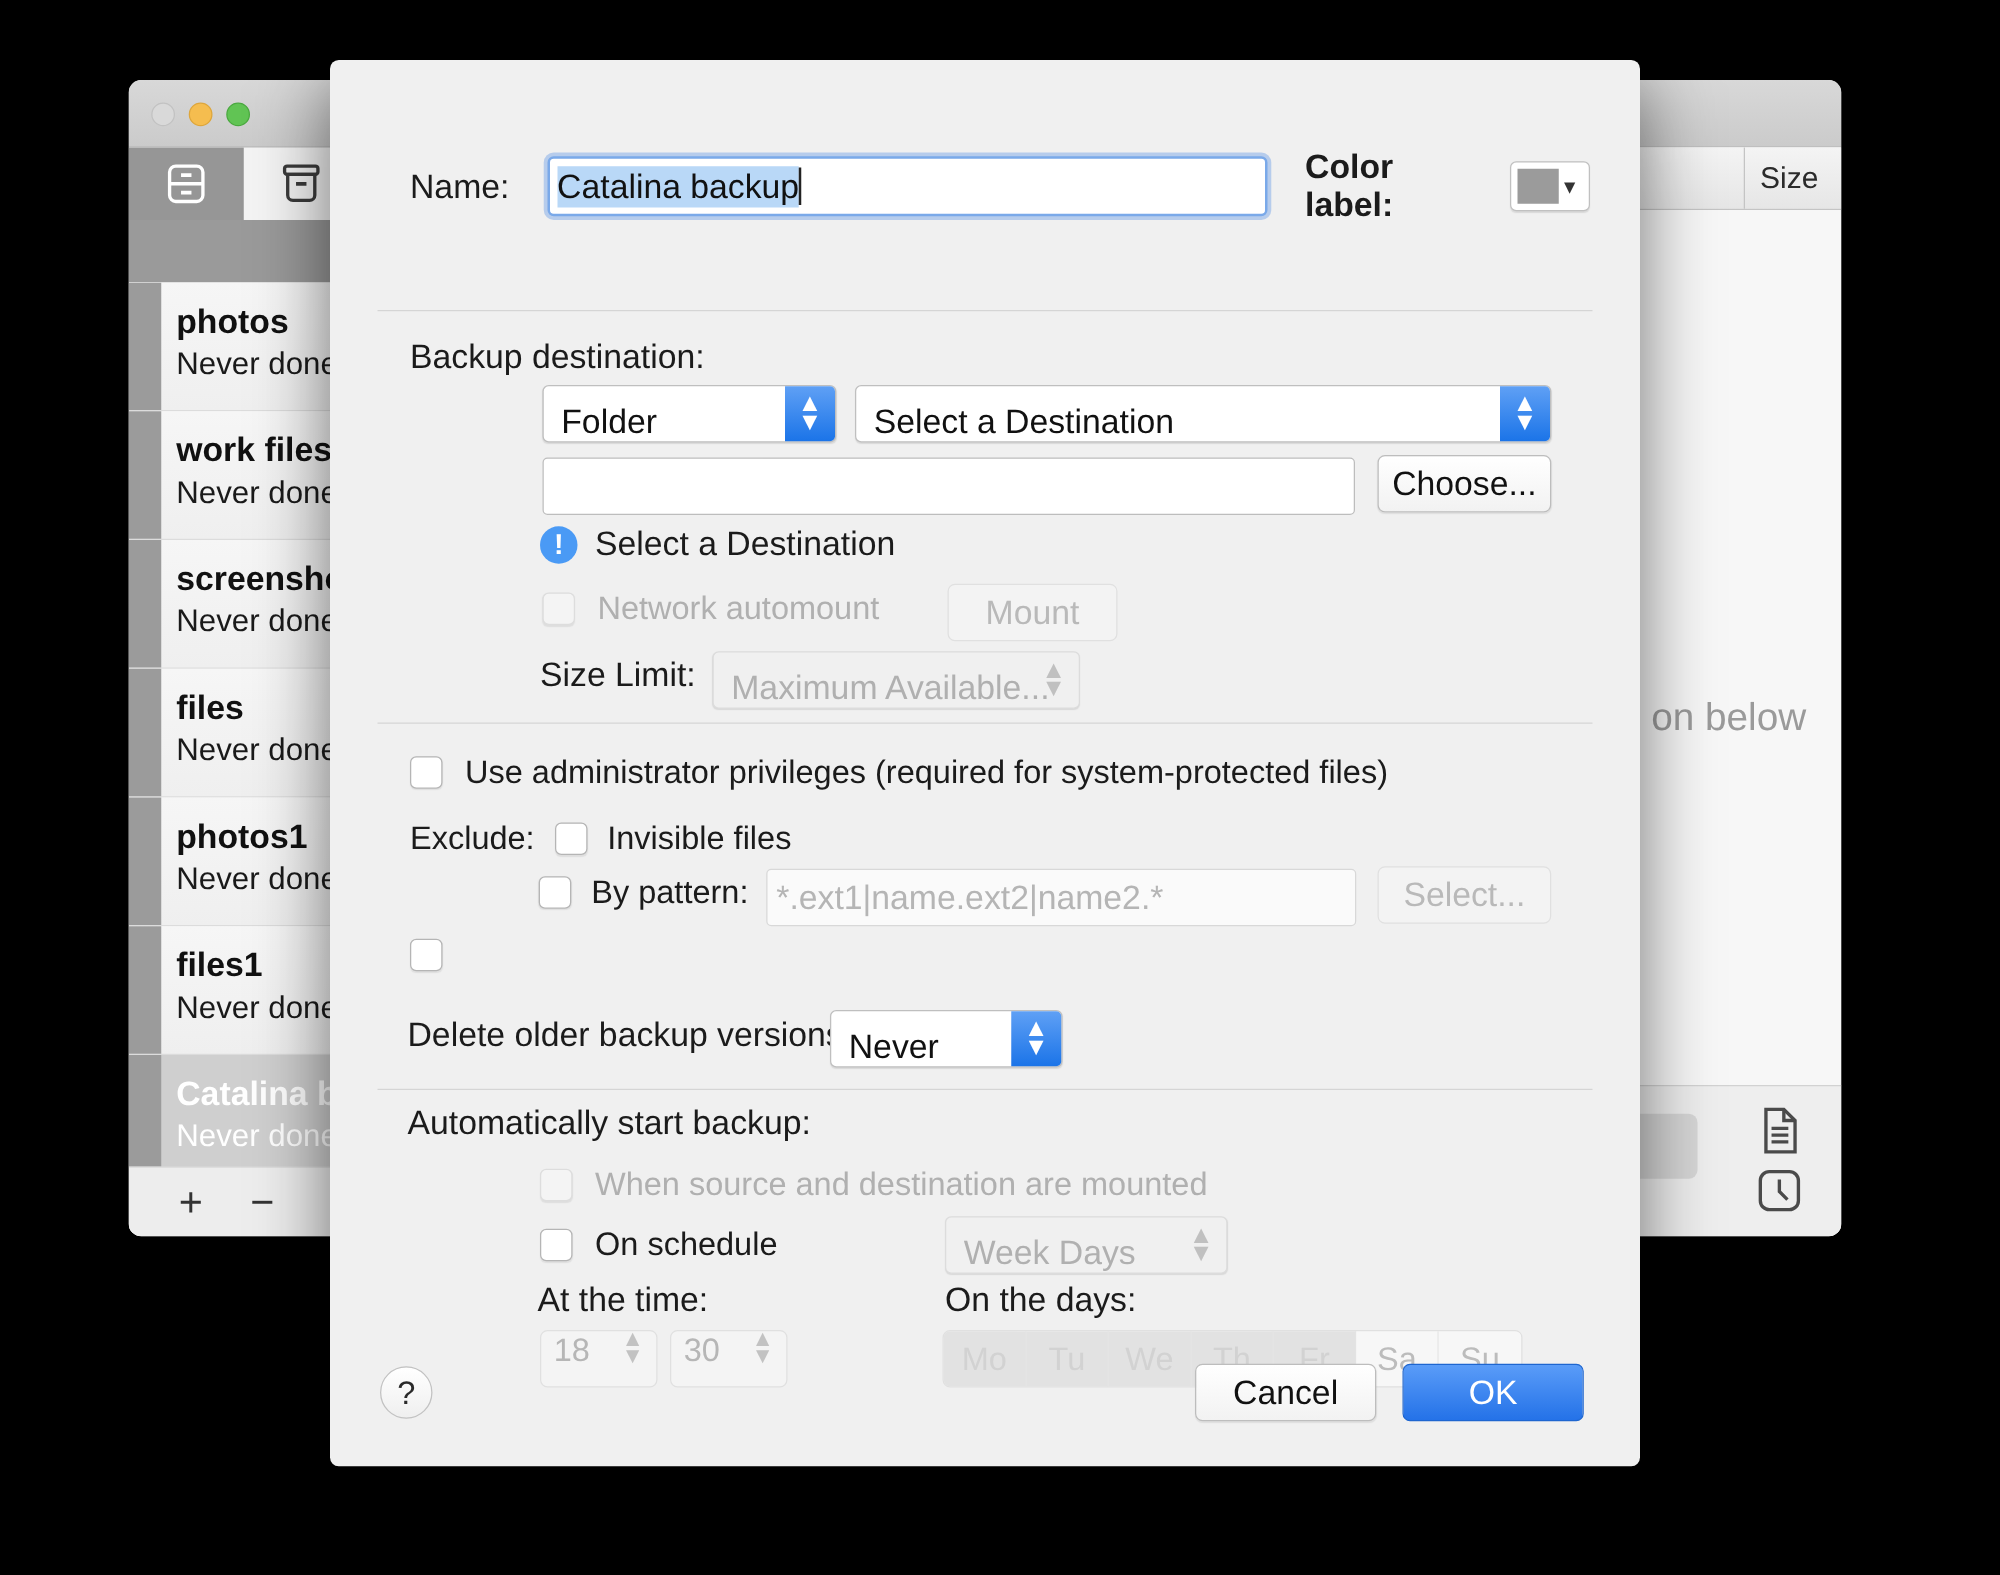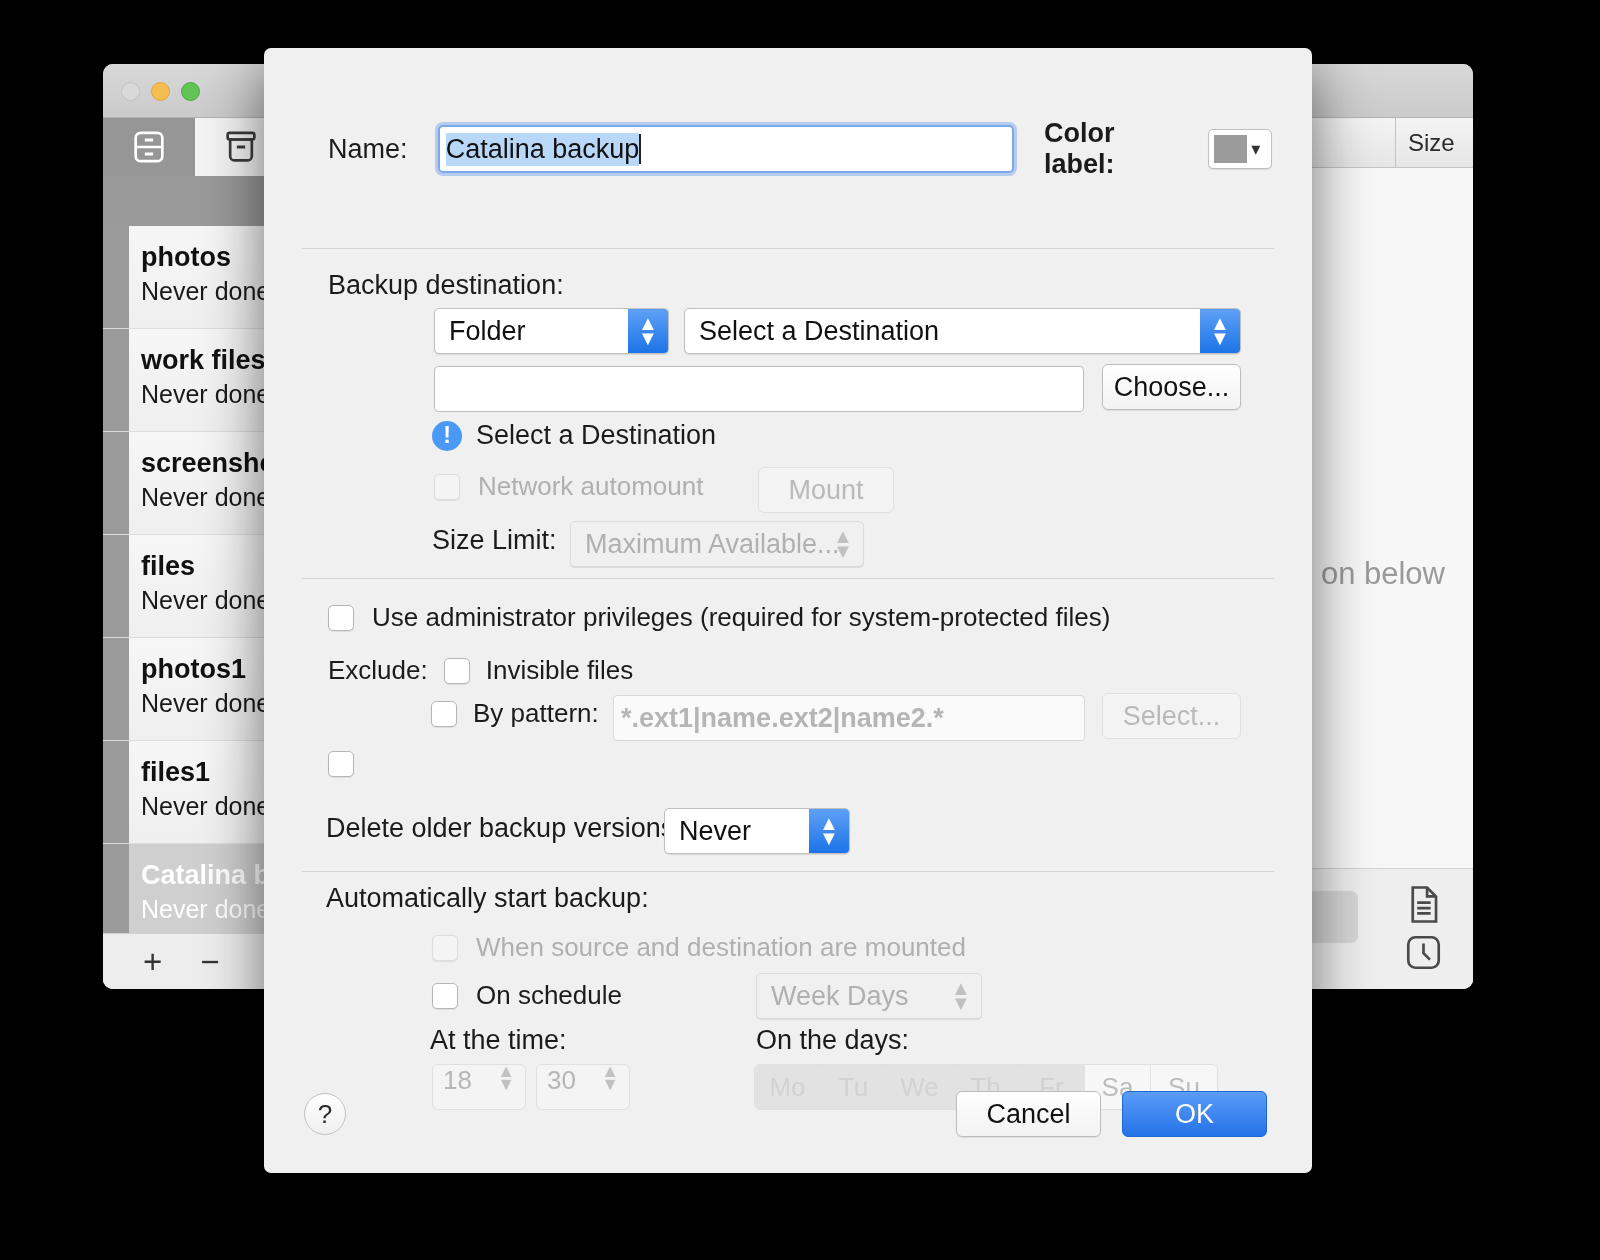--- a/index.html
+++ b/index.html
@@ -102,21 +102,21 @@
   .lbl { font-size: 26px; color: #1b1b1b; }
   .lbl.dim { color: #b0b0b0; }
 
   .hrule { height: 1px; background: #d5d5d5; }
 
   
   .name-row { position: absolute; left: 64px; top: 70px; right: 40px; display: flex; align-items: center; }
   .name-label { font-size: 27px; color: #1b1b1b; width: 110px; }
   .textfield {
     height: 46px; background: #fff; border: 1px solid #bdbdbd; border-radius: 4px;
-    font-size: 27px; color: #111; display: flex; align-items: center; padding: 0 7px; font-weight: bold;
+    font-size: 27px; color: #111; display: flex; align-items: center; padding: 0 7px;
   }
   .name-field {
     width: 578px; height: 48px; border: 2px solid #7aa9e9; border-radius: 5px;
     background: #fff; box-shadow: 0 0 0 3px rgba(110,160,230,0.45);
     display: flex; align-items: center; padding: 0 6px;
   }
   .sel-text { background: #b9d8f7; color: #111; font-size: 27px; padding: 1px 0; }
   .caret { width: 2px; height: 30px; background: #222; }
   .color-label { margin-left: 30px; font-size: 27px; color: #1b1b1b; font-weight: bold; }
   .color-pop {
@@ -124,21 +124,21 @@
     border: 1px solid #c0c0c0; border-radius: 5px;
     display: flex; align-items: center; padding: 0 5px; gap: 4px;
     box-shadow: 0 1px 1px rgba(0,0,0,0.10);
   }
   .color-swatch { width: 33px; height: 28px; background: #9b9b9b; }
   .chev-sm { font-size: 18px; color: #333; line-height: 1; }
 
   
   .popup {
     height: 46px; background: #fff; border: 1px solid #bfbfbf; border-radius: 5px;
-    display: flex; align-items: center; position: relative;
+    display: flex; align-items: flex-end; position: relative;
     box-shadow: 0 1px 1px rgba(0,0,0,0.10);
     font-size: 27px; color: #111; padding-left: 14px;
   }
   .popup .arrows {
     position: absolute; right: 0; top: 0; bottom: 0; width: 40px;
     background: linear-gradient(#5fa0f5, #1b74e8);
     border-radius: 0 4px 4px 0;
     display: flex; flex-direction: column; align-items: center; justify-content: center;
     color: #fff; line-height: 0.75; font-size: 20px; font-weight: bold;
   }

